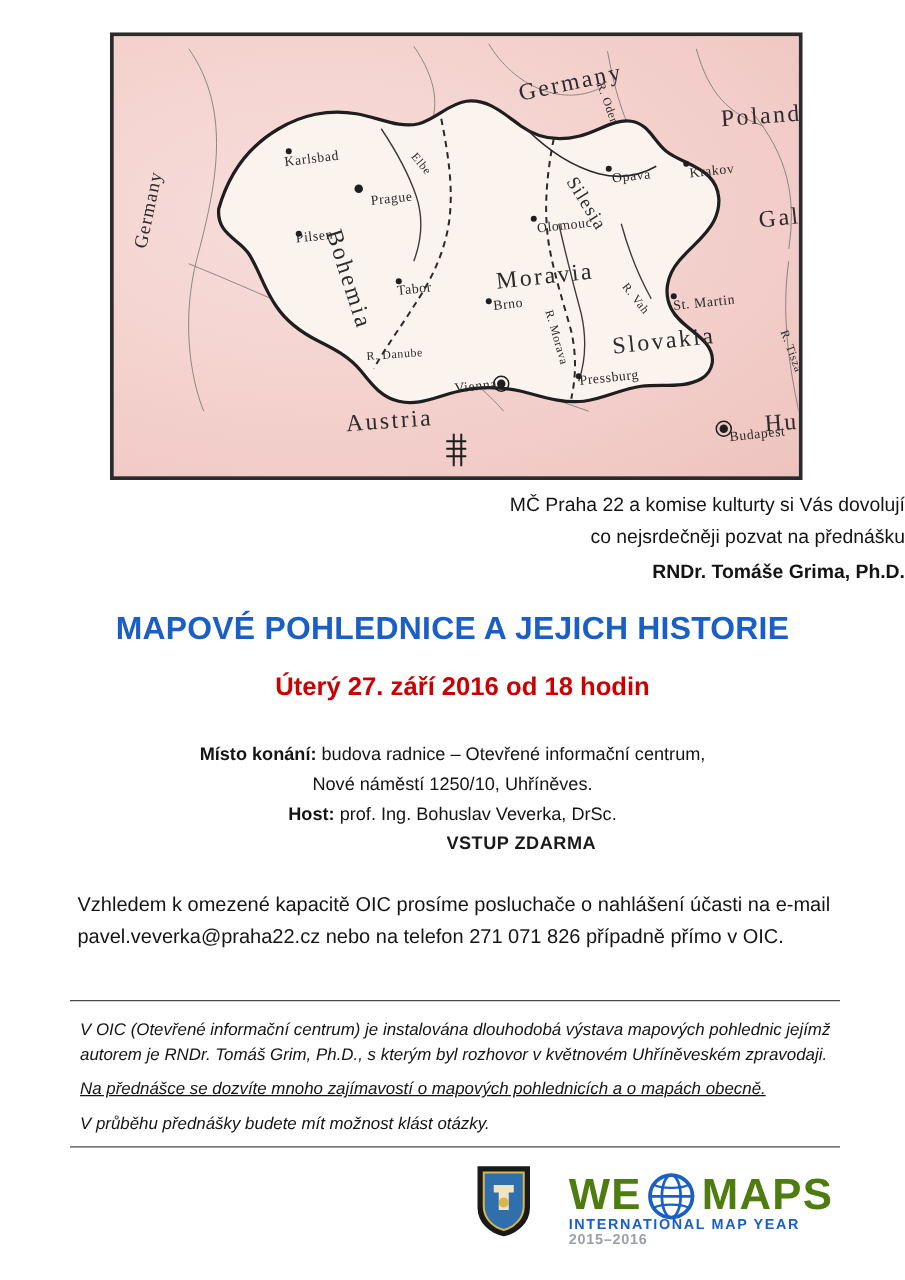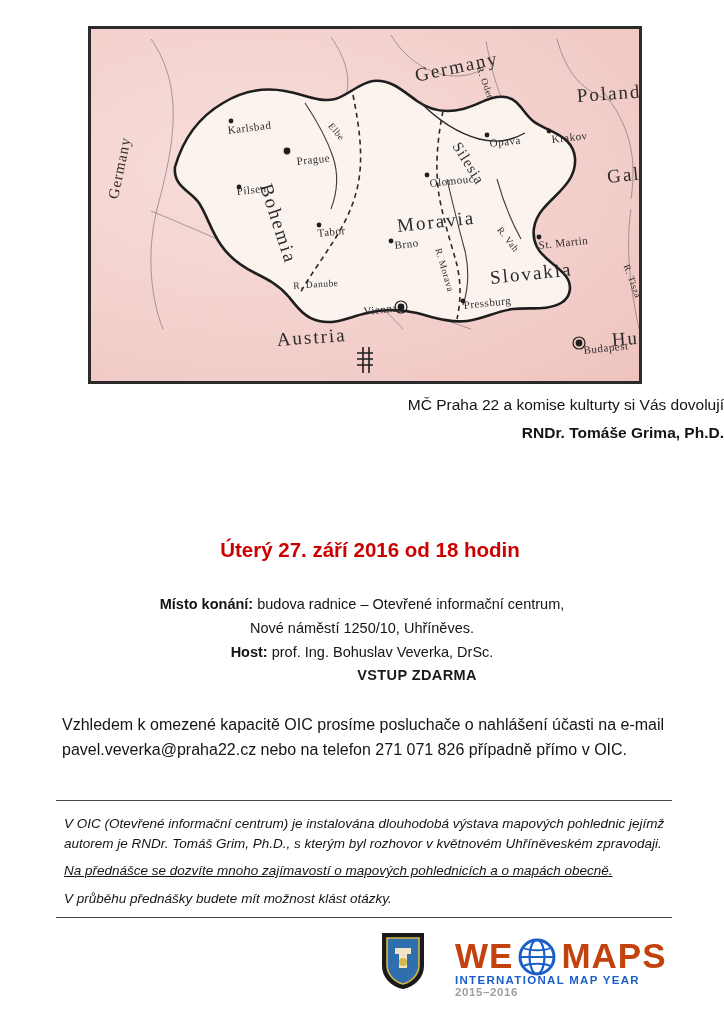--- a/index.html
+++ b/index.html
@@ -164,21 +164,21 @@
   .wlm {
     position: absolute;
     left: 455px;
     top: 6px;
     width: 215px;
     height: 62px;
   }
   .wlm-top {
     font-size: 35px;
     font-weight: bold;
-    color: #c2410c;
+    color: #4d7c0f;
     letter-spacing: 1px;
     line-height: 40px;
     display: flex;
     align-items: flex-start;
   }
   .globe {
     display: inline-block;
     width: 40px;
     height: 40px;
     margin: 0 4px;
@@ -309,23 +309,25 @@
         <div class="mlabel tiny" style="left: 393px; top: 36px; transform: rotate(70deg); transform-origin: left top;">R. Oder</div>
         <div class="mlabel tiny" style="left: 202px; top: 252px; transform: rotate(-4deg); transform-origin: left top;">R. Danube</div>
         <div class="mlabel tiny" style="left: 352px; top: 218px; transform: rotate(74deg); transform-origin: left top;">R. Morava</div>
         <div class="mlabel tiny" style="left: 412px; top: 196px; transform: rotate(52deg); transform-origin: left top;">R. Vah</div>
         <div class="mlabel tiny" style="left: 540px; top: 234px; transform: rotate(70deg); transform-origin: left top;">R. Tisza</div>
       </div>
   </div>
 
   <div class="intro">
     <span>MČ Praha 22 a komise kulturty si Vás dovolují</span><br>
+    <span>co nejsrdečněji pozvat na přednášku</span>
     <span class="line3">RNDr. Tomáše Grima, Ph.D.</span>
   </div>
 
+  <div class="title">MAPOVÉ POHLEDNICE A JEJICH HISTORIE</div>
 
   <div class="datetime">Úterý 27. září 2016 od 18 hodin</div>
 
   <div class="details">
     <span class="row">
       <b>Místo konání:</b>
       <span>budova radnice – Otevřené informační centrum,</span>
     </span>
     <span class="row">Nové náměstí 1250/10, Uhříněves.</span>
     <span class="row">

